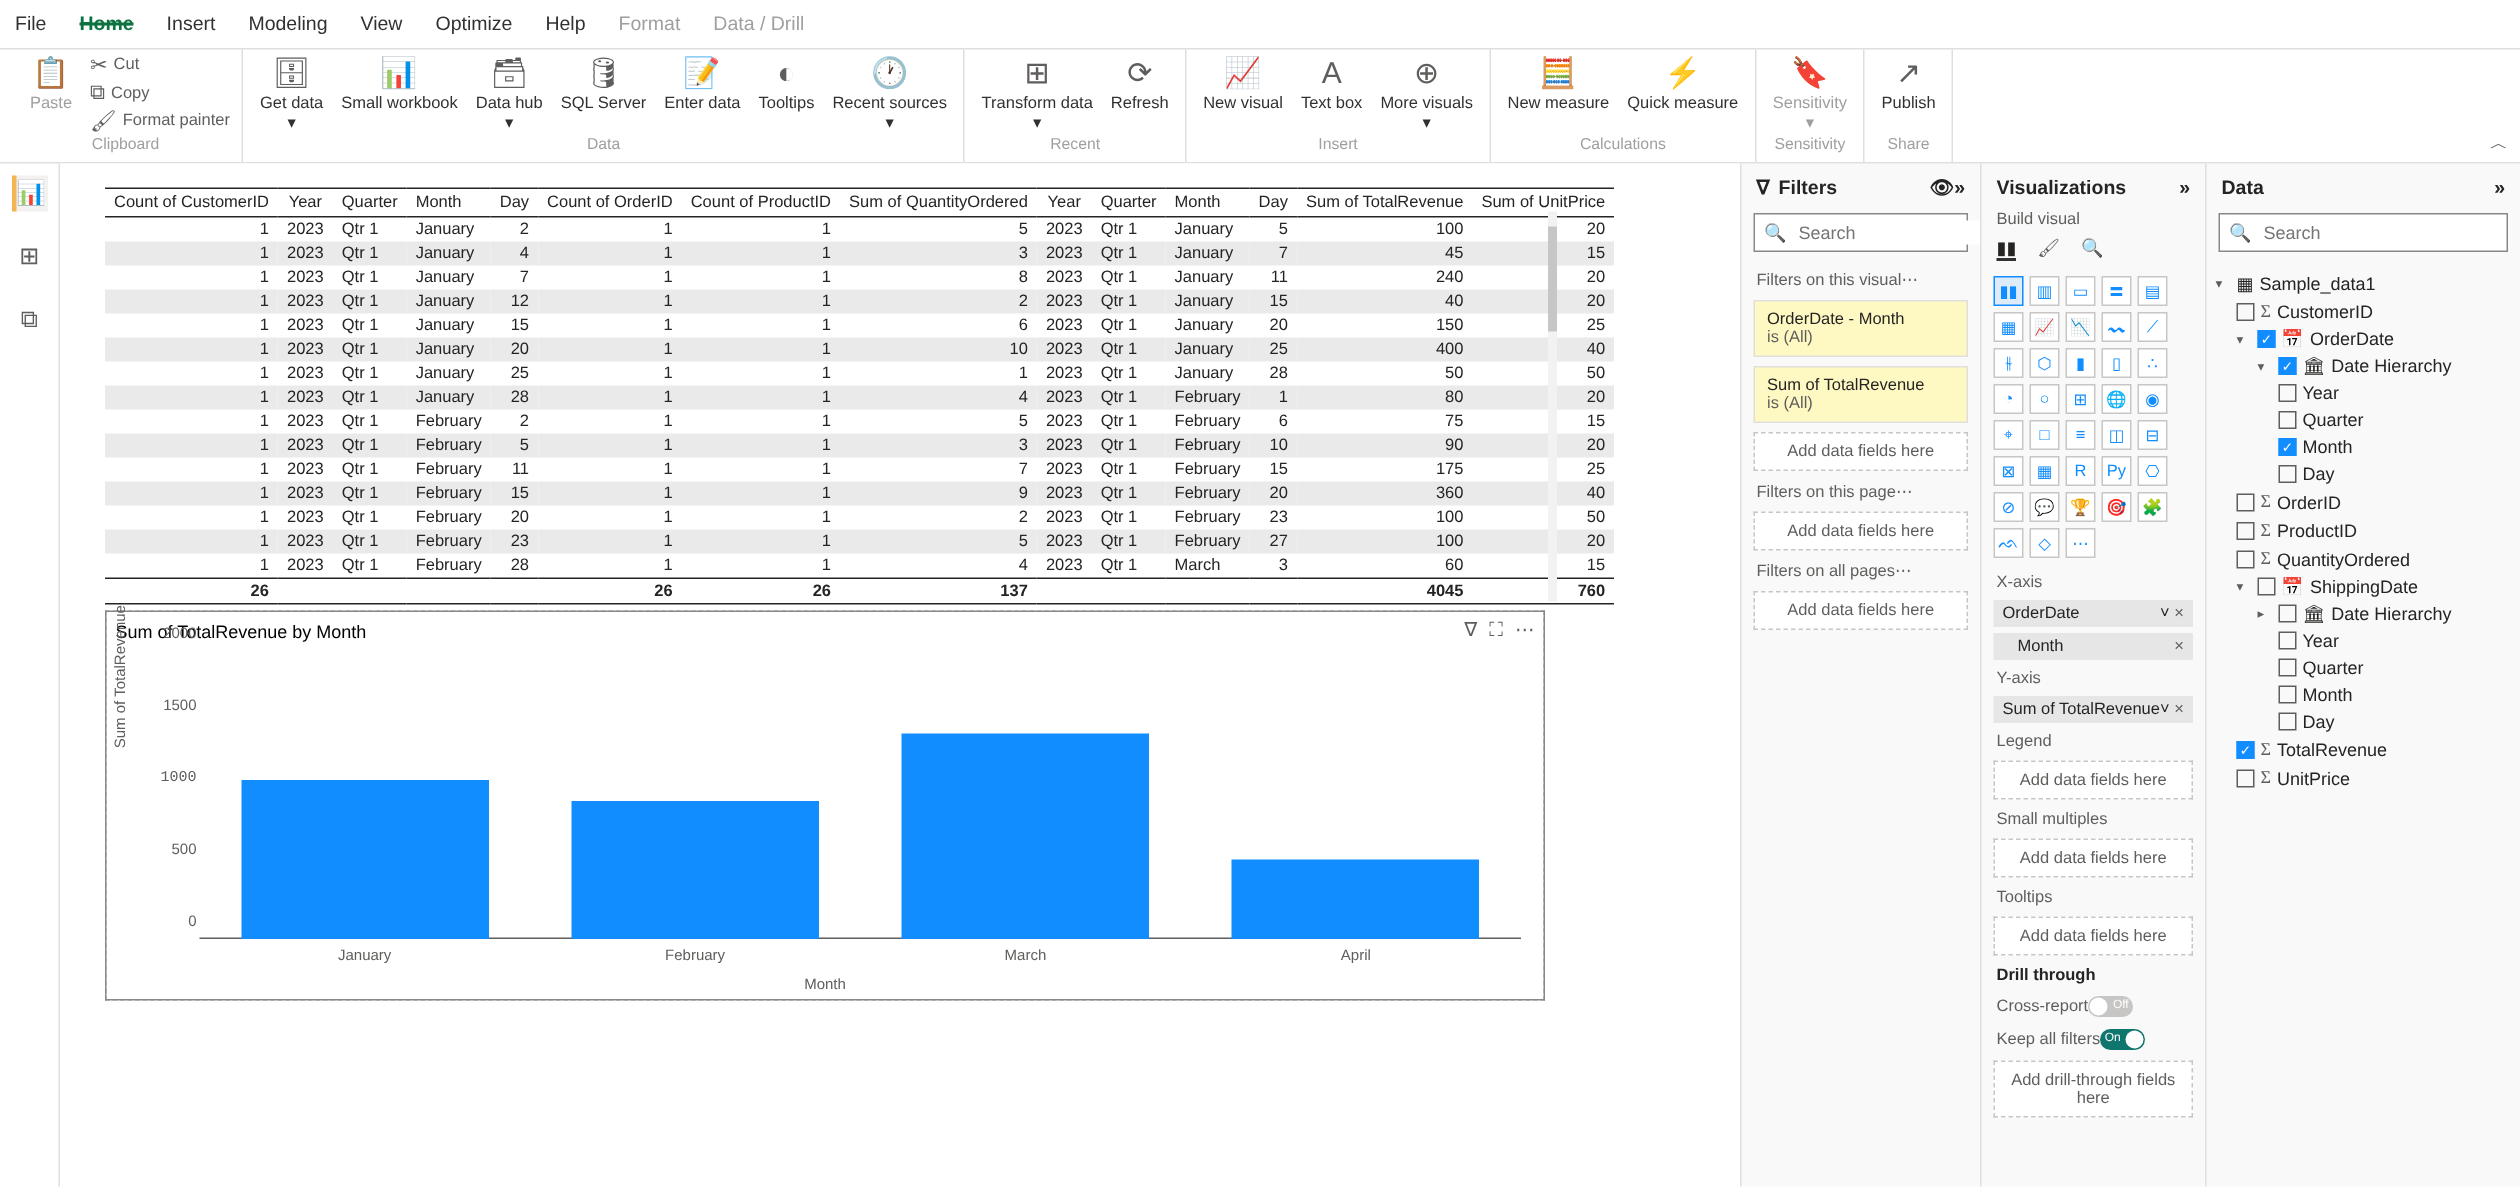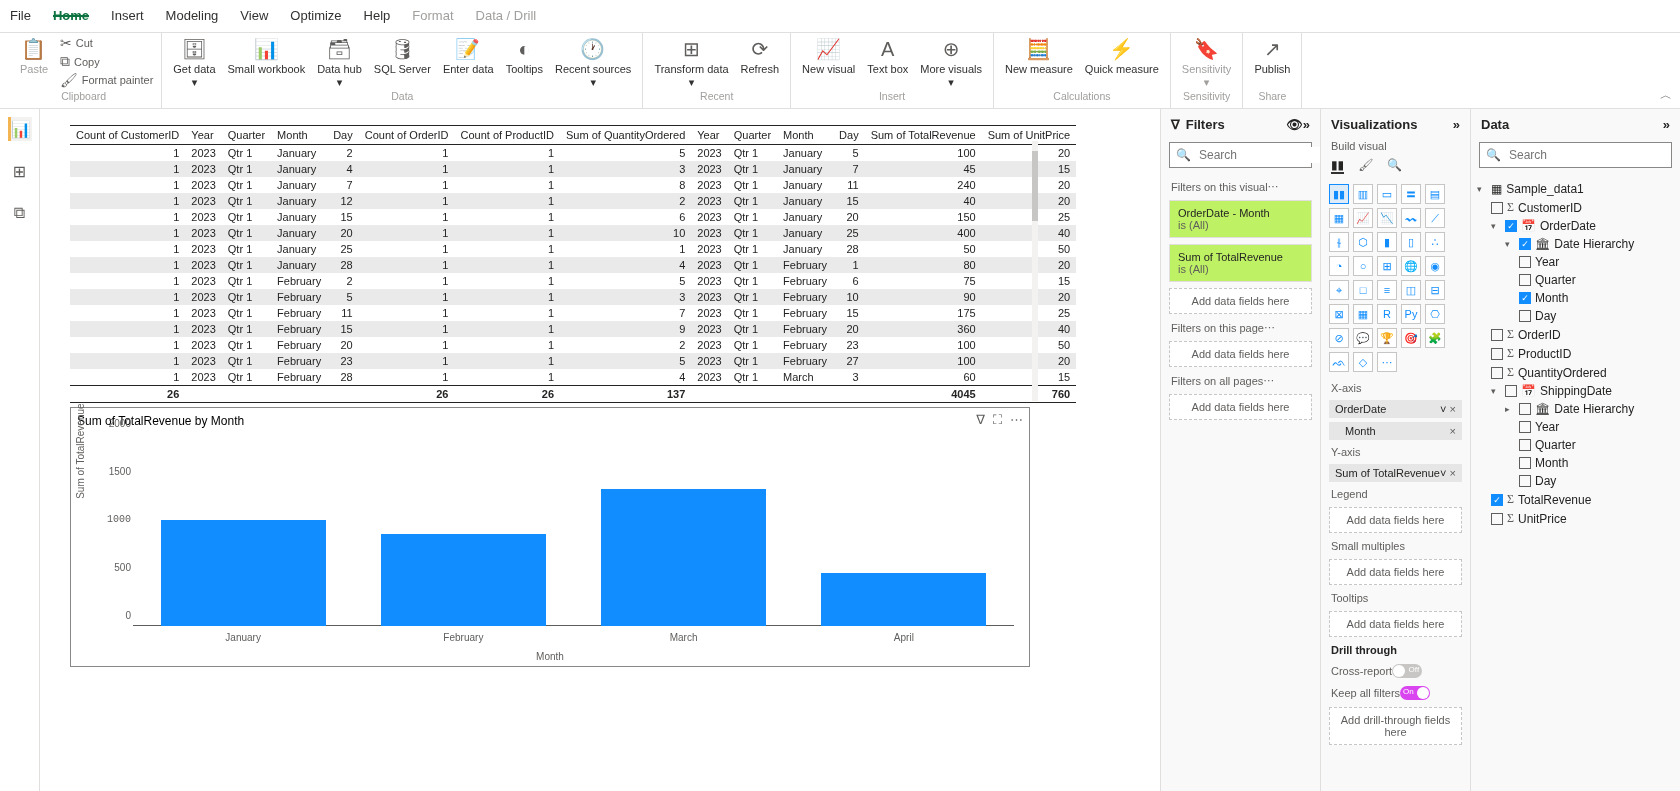--- a/index.html
+++ b/index.html
@@ -25,21 +25,21 @@
 
 .body{display:flex;height:calc(100% - 104px)}
 .rail{width:40px;border-right:1px solid #e1dfdd;display:flex;flex-direction:column;align-items:center;padding-top:8px;gap:18px;color:#605e5c}
 .rail .ri{width:24px;height:24px;display:flex;align-items:center;justify-content:center;cursor:pointer;font-size:16px}
 .rail .ri.sel{border-left:3px solid #f3b552;background:#f3f2f1}
 
 .canvas{flex:1;position:relative;overflow:hidden;background:#fff}
 
 .tbl{position:absolute;left:30px;top:16px;width:960px;font-size:11px;color:#252423}
 .tbl table{border-collapse:collapse;width:100%}
-.tbl th{font-weight:400;text-align:left;padding:3px 6px;border-bottom:1px solid #252423;border-top:1px solid #252423;white-space:nowrap}
+.tbl th{font-weight:400;text-align:center;padding:3px 6px;border-bottom:1px solid #252423;border-top:1px solid #252423;white-space:nowrap}
 .tbl th.l{text-align:left}
 .tbl td{text-align:right;padding:2px 6px;white-space:nowrap}
 .tbl td.l{text-align:left}
 .tbl tbody tr:nth-child(even){background:#eaeaea}
 .tbl tfoot td{font-weight:600;border-top:1px solid #252423;border-bottom:1px solid #252423}
 .tbl-scroll{position:absolute;right:-8px;top:16px;width:6px;height:260px;background:#f3f2f1}
 .tbl-scroll .thumb{position:absolute;width:6px;background:#c8c6c4;height:70px;top:10px}
 
 .chart-wrap{position:absolute;left:30px;top:298px;width:960px;height:260px;border:1px dashed #a19f9d;background:#fff;outline:1px solid #888; outline-offset:-1px}
 .chart-wrap .chead{position:absolute;right:6px;top:4px;display:flex;gap:8px;color:#605e5c}
@@ -53,31 +53,31 @@
 .xlabels{position:absolute;left:62px;right:15px;bottom:20px;height:14px}
 .xl{position:absolute;font-size:10px;color:#605e5c;transform:translateX(-50%)}
 .xlab{position:absolute;left:0;right:0;bottom:4px;text-align:center;font-size:10px;color:#605e5c}
 .ylab{position:absolute;left:4px;top:50%;transform:rotate(-90deg) translateX(40%);transform-origin:left top;font-size:10px;color:#605e5c;white-space:nowrap}
 
 .pane{border-left:1px solid #e1dfdd;display:flex;flex-direction:column;height:100%;background:#f9f9f9;font-size:12px}
 .pane-h{display:flex;align-items:center;justify-content:space-between;padding:8px 10px;font-weight:600;font-size:13px;color:#252423}
 .search{margin:2px 8px 8px 8px;display:flex;align-items:center;border:1px solid #8a8886;background:#fff;height:26px;padding:0 6px;gap:6px;color:#605e5c}
 .search input{border:none;outline:none;flex:1;font-size:12px}
 .section-l{font-size:11px;color:#605e5c;padding:4px 10px;display:flex;justify-content:flex-start;align-items:center}
-.card{margin:3px 8px;background:#bef264;border:1px solid #e1dfdd;padding:6px 8px;font-size:11px;color:#252423}
+.card{margin:3px 8px;background:#fef9c3;border:1px solid #e1dfdd;padding:6px 8px;font-size:11px;color:#252423}
 .drop{margin:3px 8px;border:1px dashed #c8c6c4;background:#fff;color:#605e5c;text-align:center;padding:6px;font-size:11px}
 .field-pill{margin:2px 8px;display:flex;align-items:center;justify-content:space-between;background:#e6e6e6;font-size:11px;padding:3px 6px}
 .field-pill .x{color:#605e5c;cursor:pointer}
 
 .vizpane{width:150px}
 .vizgrid{display:flex;flex-wrap:wrap;gap:4px;padding:4px 8px}
 .vz{width:20px;height:20px;border:1px solid #c8c6c4;display:flex;align-items:center;justify-content:center;font-size:11px;color:#118dff;cursor:pointer;background:#fff}
 .vz.sel{background:#deecf9;border-color:#118dff}
 .toggle{width:30px;height:14px;border-radius:7px;background:#c8c6c4;position:relative;display:inline-block}
-.toggle.on{background:#d946ef}
+.toggle.on{background:#0f766e}
 .toggle::after{content:"";position:absolute;top:1px;width:12px;height:12px;border-radius:50%;background:#fff}
 .toggle.off::after{left:1px}
 .toggle.on::after{right:1px}
 
 .datapane{width:210px}
 .tree{padding:4px 6px;font-size:12px;color:#252423}
 .tn{display:flex;align-items:center;gap:4px;padding:2px 0;cursor:pointer}
 .tn .cb{width:12px;height:12px;border:1px solid #605e5c;display:inline-flex;align-items:center;justify-content:center;font-size:9px;color:#fff}
 .tn .cb.ck{background:#118dff;border-color:#118dff}
 .tn .caret{width:10px;color:#605e5c;font-size:9px}

